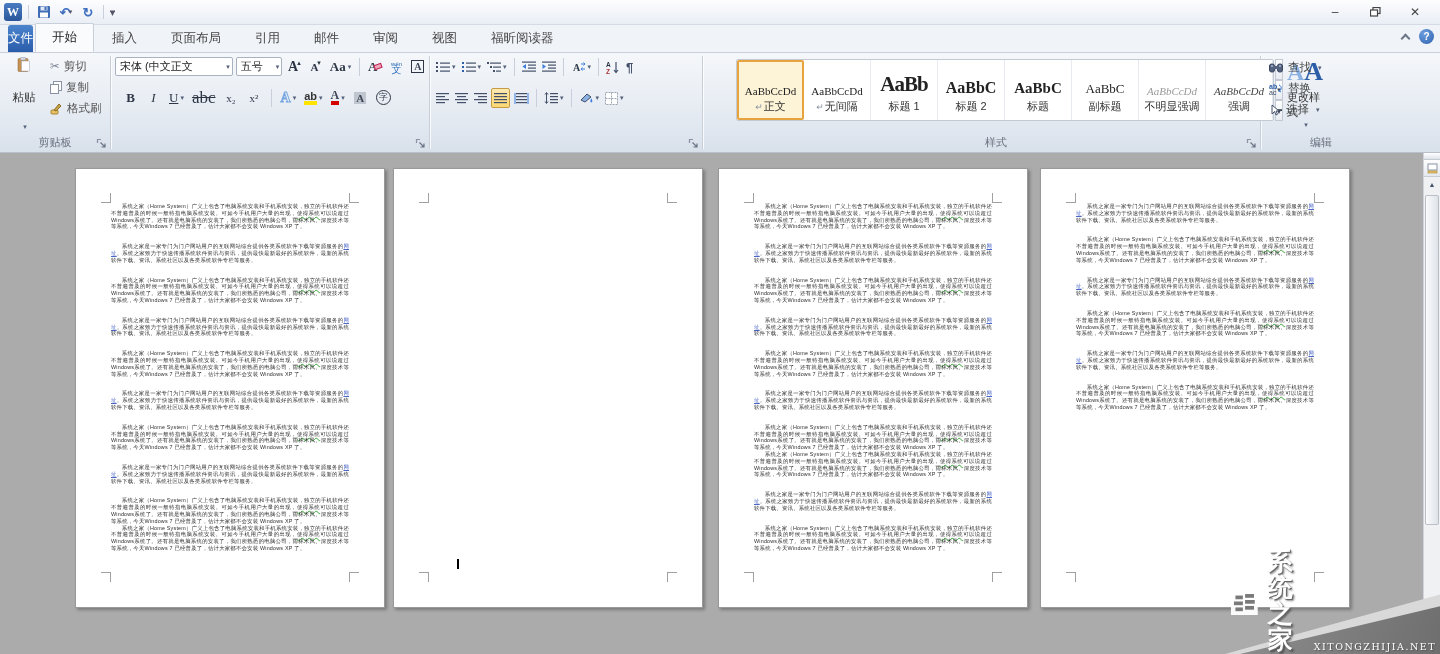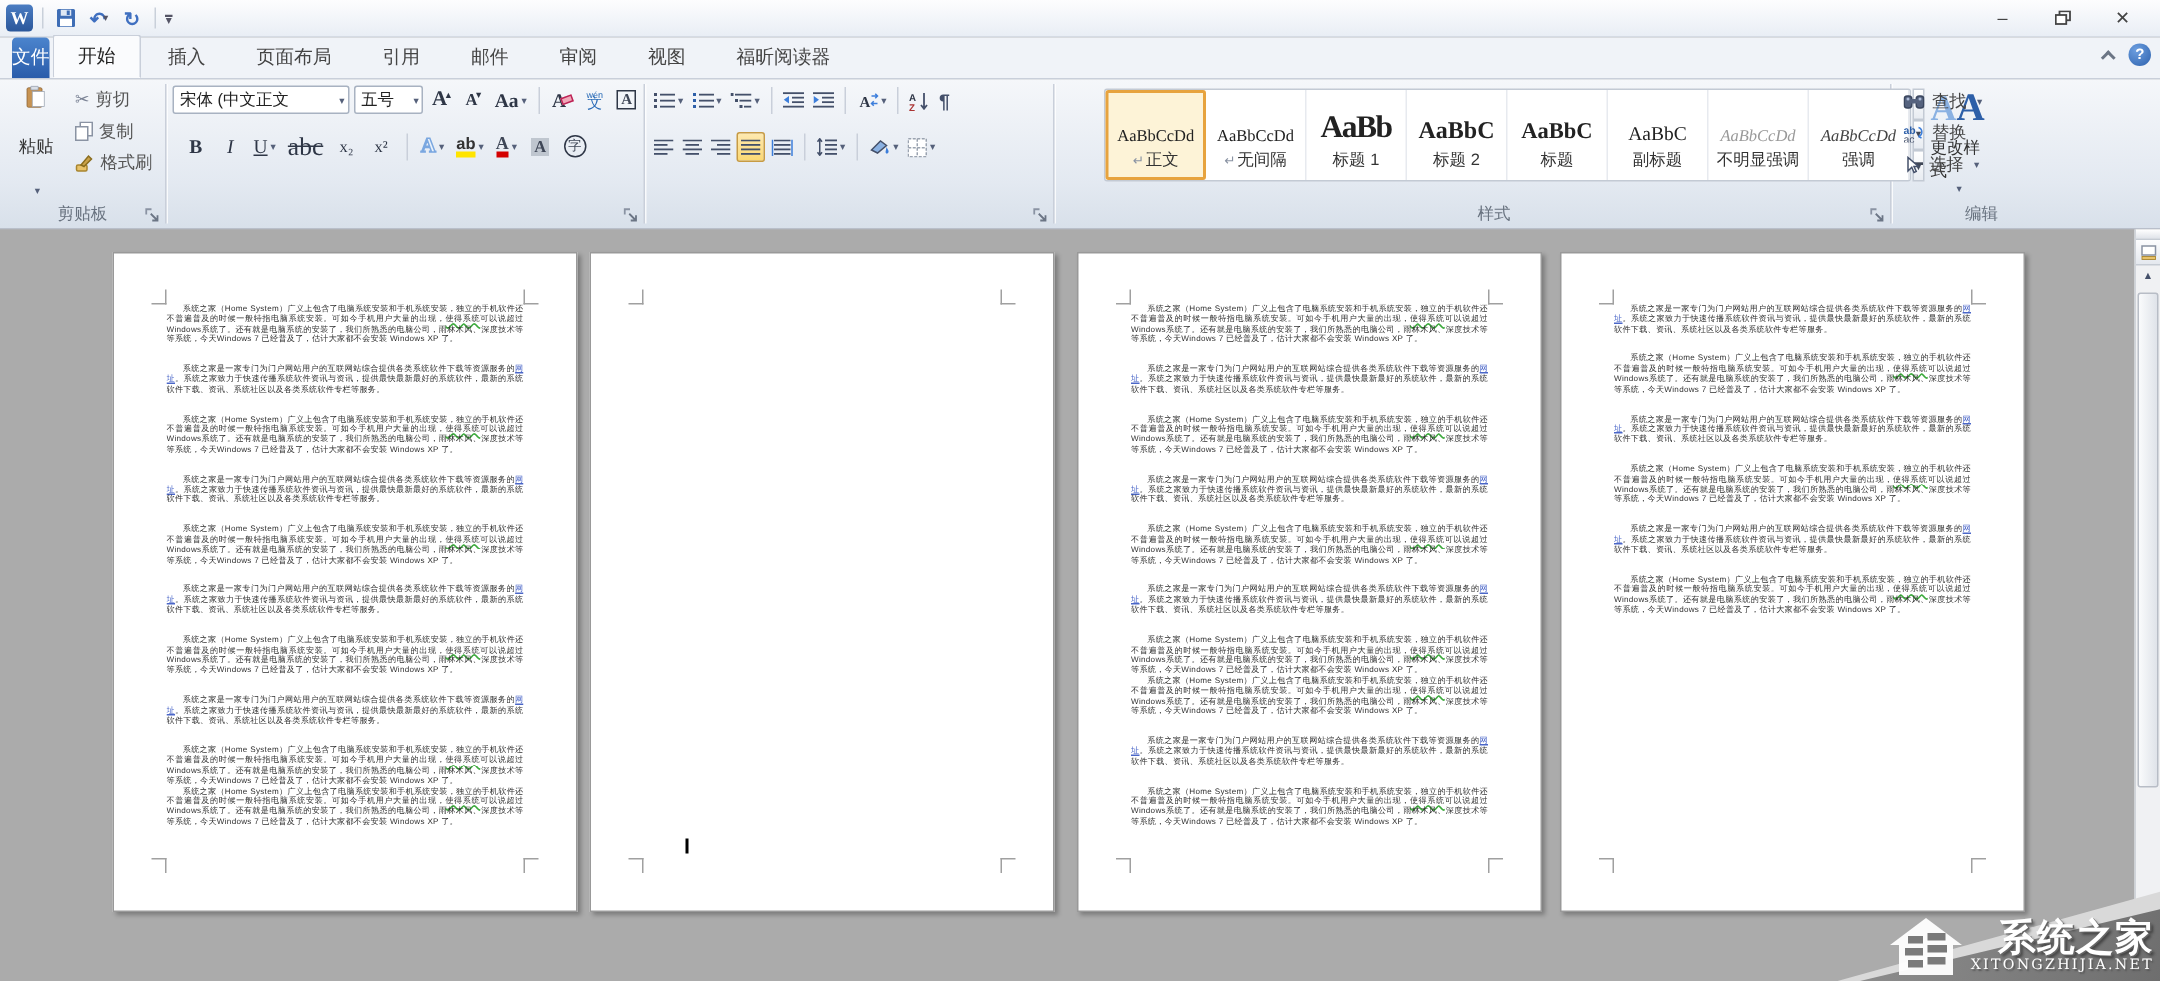--- a/index.html
+++ b/index.html
@@ -129,21 +129,21 @@
   .sb-thumb{position:absolute;left:1px;right:1px;top:42px;height:330px;border:1px solid #b8bdc6;border-radius:2px;
     background:linear-gradient(90deg,#fafbfc,#dfe3e9);}
 
   
   .watermark{position:absolute;right:0;bottom:0;width:215px;height:62px;z-index:5;pointer-events:none;}
   .wm-fold-light{position:absolute;right:0;bottom:0;width:215px;height:62px;
     background:#d9d9d9;clip-path:polygon(0 100%,100% 4%,100% 100%);}
   .wm-fold-dark{position:absolute;right:0;bottom:0;width:200px;height:52px;
     background:linear-gradient(110deg,#8f8f8f,#6e6e6e);clip-path:polygon(0 100%,100% 8%,100% 100%);}
   .wm-body{position:absolute;right:4px;bottom:2px;display:flex;align-items:center;gap:4px;}
-  .wm-text{display:flex;flex-direction:column;align-items:flex-end;}
+  .wm-text{display:flex;flex-direction:row;align-items:flex-end;}
   .wm-brand{font-size:25px;font-weight:bold;color:#fff;line-height:26px;letter-spacing:1px;
     text-shadow:1px 1px 0 #666,2px 2px 2px rgba(0,0,0,.45);}
   .wm-domain{font-family:"DejaVu Serif",serif;font-size:9.5px;color:#fff;letter-spacing:1.5px;
     text-shadow:1px 1px 1px #555;}
 </style>
 </head>
 <body>
 
 <div class="titlebar">
   <div class="qat">

